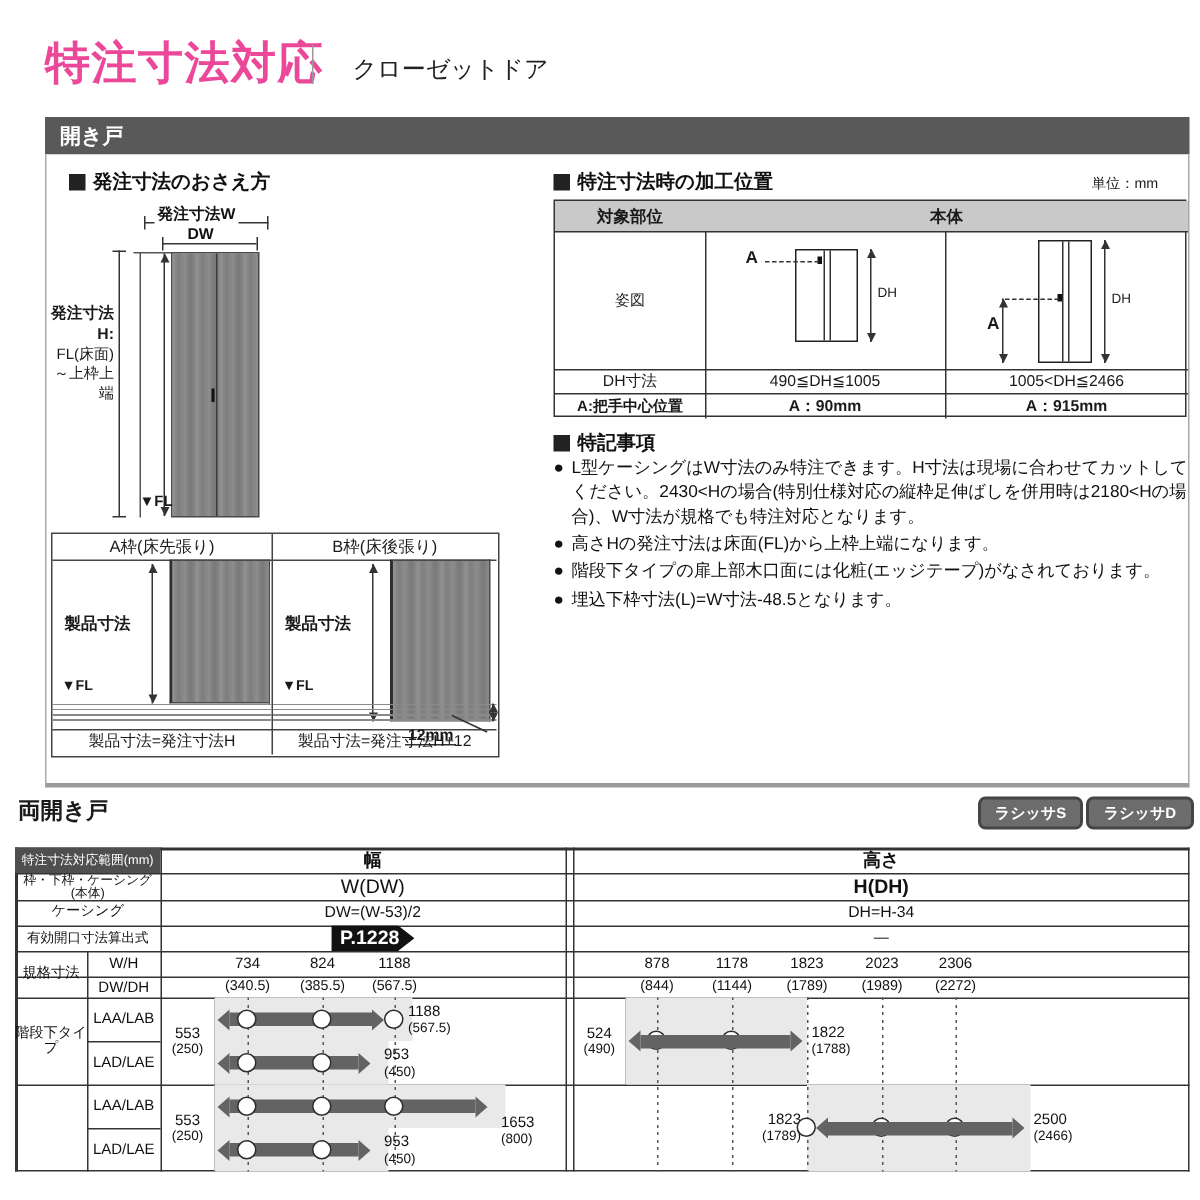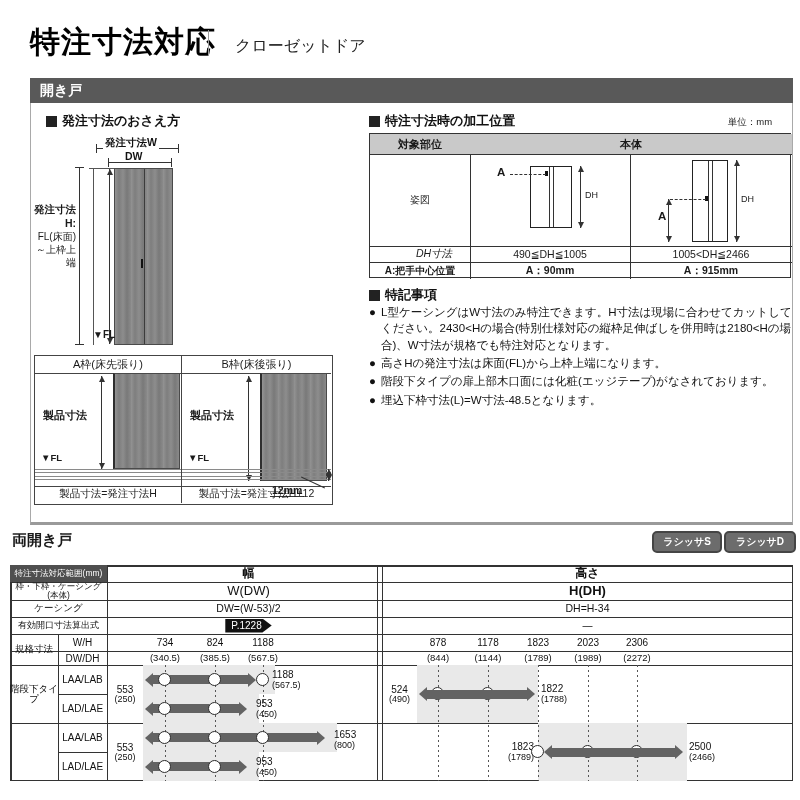--- a/index.html
+++ b/index.html
@@ -1,21 +1,21 @@
 <!DOCTYPE html>
 <html><head>
 <meta charset="utf-8">
 <style>
   html,body{margin:0;padding:0;background:#fff;}
   .page{position:relative;width:800px;height:800px;background:#fff;overflow:hidden;
         font-family:"Liberation Sans","DejaVu Sans",sans-serif;color:#1a1a1a;}
   .abs{position:absolute;}
 
   
-  .title{font-size:30px;font-weight:bold;letter-spacing:1px;color:#000000;}
+  .title{font-size:30px;font-weight:bold;letter-spacing:1px;color:#ec4899;}
   .subtitle{font-size:16px;color:#222;}
   .tdivider{width:1px;height:26px;background:#9a9a9a;}
 
   
   .secbar{background:#595959;color:#fff;font-size:14px;font-weight:bold;
           display:flex;align-items:center;padding-left:10px;box-sizing:border-box;}
   .secbox{border-left:1px solid #a9a9a9;border-right:1px solid #a9a9a9;
           border-bottom:3px solid #9a9a9a;box-sizing:border-box;background:#fff;}
   .h2{font-size:13px;font-weight:bold;color:#111;display:flex;align-items:center;gap:5px;}
   .sq{width:11px;height:11px;background:#222;display:inline-block;}
@@ -51,21 +51,21 @@
   .note .b{flex:0 0 12px;}
 
   
   .btable{position:absolute;background:#fff;}
   .bl{background:#333;position:absolute;}
   .bt-cell{position:absolute;display:flex;align-items:center;justify-content:center;
            text-align:center;box-sizing:border-box;font-size:10px;color:#111;line-height:1.1;}
   .dark{background:#4f4f4f;color:#fff;}
   .v2{flex-direction:column;}
   .v2 .m{font-size:10px;} .v2 .s{font-size:9px;}
-  .pbadge{background:#111;color:#fff;font-size:10px;font-weight:normal;padding:1.5px 10px 1.5px 6px;
+  .pbadge{background:#111;color:#fff;font-size:13px;font-weight:bold;padding:1.5px 10px 1.5px 6px;
           clip-path:polygon(0 0,80% 0,100% 50%,80% 100%,0 100%);}
   .shade{position:absolute;background:#e9e9e9;}
   .rbar{position:absolute;height:9px;background:#636363;}
   .rbar::before{content:"";position:absolute;left:-8px;top:-2.5px;width:0;height:0;
                 border-top:7px solid transparent;border-bottom:7px solid transparent;border-right:8px solid #636363;}
   .rbar::after{content:"";position:absolute;right:-8px;top:-2.5px;width:0;height:0;
                border-top:7px solid transparent;border-bottom:7px solid transparent;border-left:8px solid #636363;}
   .rdot{position:absolute;width:11px;height:11px;border-radius:50%;background:#fff;border:1.5px solid #2d2d2d;box-sizing:content-box;}
   .rlabel{position:absolute;font-size:10px;line-height:10px;color:#111;white-space:nowrap;}
   .rlabel .s{font-size:9px;}
@@ -181,21 +181,21 @@
       <div class="hline" style="left:0;top:20px;width:422px;"></div>
       <div class="hline" style="left:0;top:112px;width:422px;"></div>
       <div class="hline" style="left:0;top:128px;width:422px;"></div>
       <div class="vline" style="left:100px;top:0;height:145px;"></div>
       <div class="vline" style="left:260px;top:20px;height:125px;"></div>
 
       <div class="cell rth" style="left:0;top:0;width:100px;height:20px;font-size:11px;">対象部位</div>
       <div class="cell rth" style="left:100px;top:0;width:322px;height:20px;font-size:11px;">本体</div>
 
       <div class="cell" style="left:0;top:20px;width:100px;height:92px;font-size:10px;">姿図</div>
-      <div class="cell" style="left:14px;top:112px;width:100px;height:16px;font-style:italic;">DH寸法</div>
+      <div class="cell" style="left:0;top:112px;width:100px;height:16px;">DH寸法</div>
       <div class="cell small-b" style="left:0;top:128px;width:100px;height:17px;font-size:10px;">A:把手中心位置</div>
 
       <div class="cell" style="left:100px;top:112px;width:160px;height:16px;">490≦DH≦1005</div>
       <div class="cell" style="left:260px;top:112px;width:162px;height:16px;">1005&lt;DH≦2466</div>
 
       <div class="cell small-b" style="left:100px;top:128px;width:160px;height:17px;">A：90mm</div>
       <div class="cell small-b" style="left:260px;top:128px;width:162px;height:17px;">A：915mm</div>
 
       <div class="minidoor" style="left:160px;top:32px;width:42px;height:62px;">
         <div class="mline" style="left:18px;"></div>
@@ -361,21 +361,21 @@
       <div class="rdot" style="left: 148px; top: 136.5px;"></div>
       <div class="rdot" style="left: 198px; top: 136.5px;"></div>
       <div class="rlabel" style="left: 246px; top: 133.5px;">
         <div>953</div>
         <div class="s">(450)</div>
       </div>
       <div class="rbar" style="left: 143px; top: 168px; width: 164px;"></div>
       <div class="rdot" style="left: 148px; top: 165.5px;"></div>
       <div class="rdot" style="left: 198px; top: 165.5px;"></div>
       <div class="rdot" style="left: 246px; top: 165.5px;"></div>
-      <div class="rlabel" style="left: 324px; top: 165px;">
+      <div class="rlabel" style="left: 324px; top: 179px;">
         <div>1653</div>
         <div class="s">(800)</div>
       </div>
       <div class="rbar" style="left: 143px; top: 197px; width: 86px;"></div>
       <div class="rdot" style="left: 148px; top: 194.5px;"></div>
       <div class="rdot" style="left: 198px; top: 194.5px;"></div>
       <div class="rlabel" style="left: 246px; top: 191.5px;">
         <div>953</div>
         <div class="s">(450)</div>
       </div>

